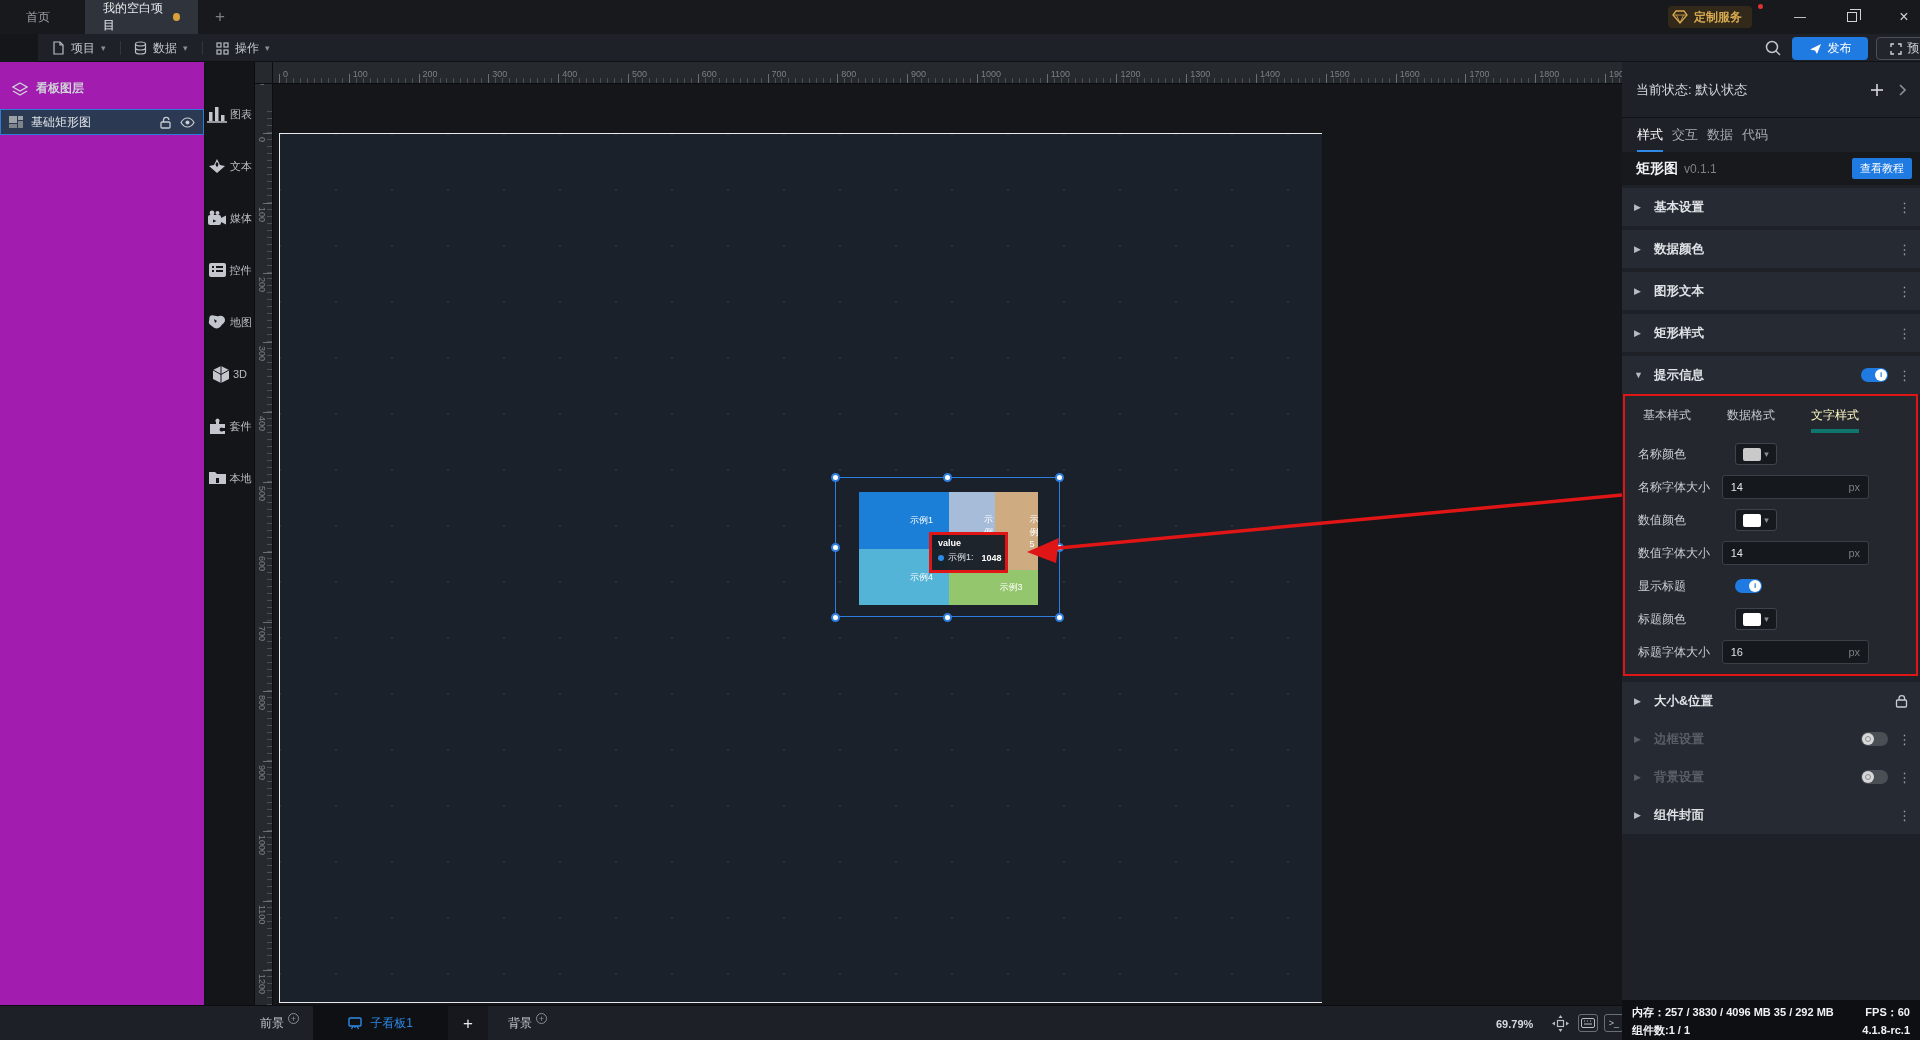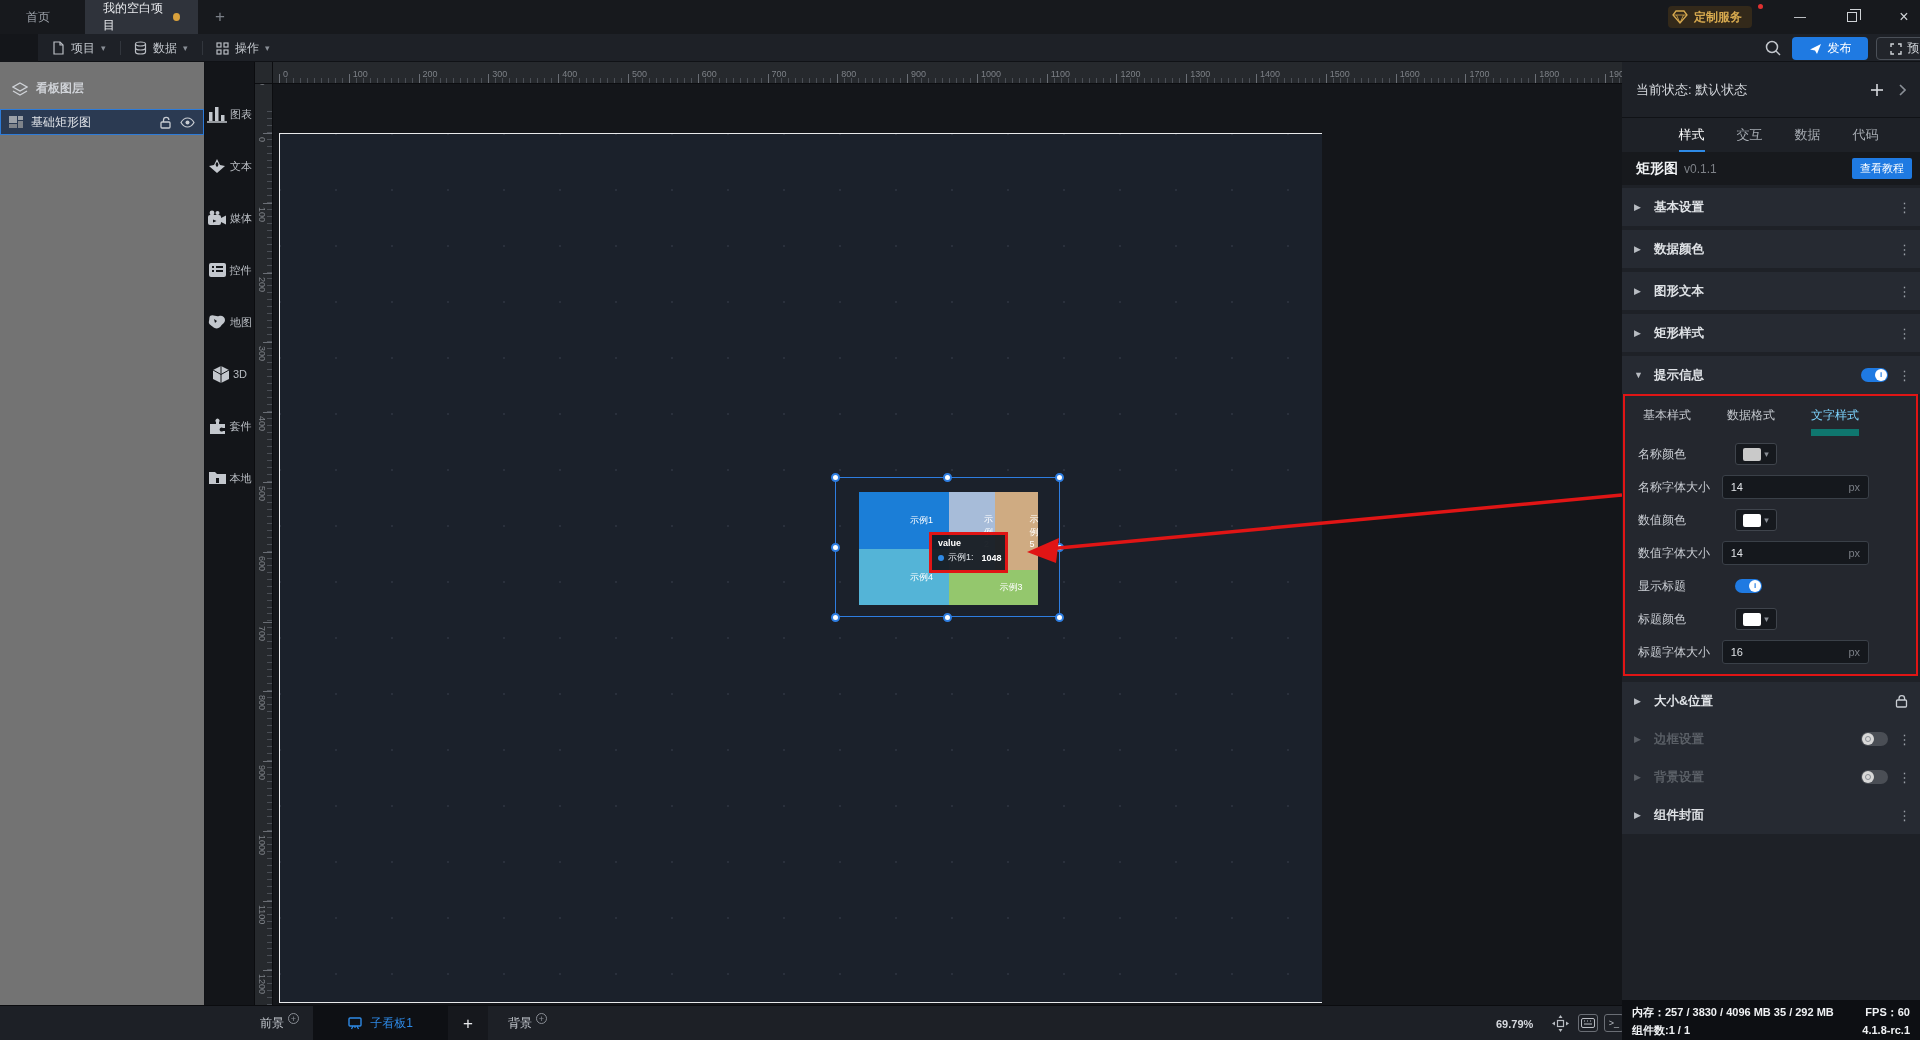--- a/index.html
+++ b/index.html
@@ -23,21 +23,21 @@
 
   
   #menubar { position:absolute; left:0; top:34px; width:1920px; height:28px; background:#1e2127; border-bottom:1px solid #101216;margin-left:38px; }
   .menu-item { position:absolute; top:0; height:28px; display:flex; align-items:center; gap:6px; color:#c3c7cd; }
   .menu-sep { position:absolute; top:7px; width:1px; height:14px; background:#32363d; }
   .chev { font-size:9px; color:#8a8f96; }
   #publish-btn { position:absolute; left:1754px; top:3px; width:76px; height:23px; background:#1f7ae2; border-radius:4px; color:#fff; display:flex; align-items:center; justify-content:center; gap:6px; }
   #preview-btn { position:absolute; left:1838px; top:3px; width:79px; height:23px; background:#22252b; border:1px solid #4b5058; border-radius:4px; color:#cfd3d8; display:flex; align-items:center; justify-content:center; gap:5px; }
 
   
-  #layers { position:absolute; left:0; top:62px; width:205px; height:943px; background:#737373; border-right:1px solid #101216; }
+  #layers { position:absolute; left:0; top:62px; width:205px; height:943px; background:#a21caf; border-right:1px solid #101216; }
   #layers-header { display:flex; align-items:center; gap:8px; padding:18px 0 10px 12px; color:#d0d3d8; font-weight:bold; }
   .layer-row { position:relative; height:26px; margin-top:2px; display:flex; align-items:center; gap:8px; padding:0 8px; }
   .layer-row.selected { background:#2b3a52; border:1px solid #2d7bd8; }
   .layer-label { flex:1; color:#e2e5e9; }
 
   
   #toolbox { position:absolute; left:205px; top:62px; width:50px; height:943px; background:#131519; border-right:1px solid #0b0c0f; display:flex; flex-direction:column; align-items:center; padding-top:26px; }
   .tool-item { height:52px; display:flex; align-items:center; gap:3px; color:#b9bdc3; font-size:11px; }
   .tool-item svg { display:block; }
 
@@ -71,21 +71,21 @@
   .tt-row { display:flex; align-items:center; gap:4px; margin-top:3px; }
   .tt-dot { width:6px; height:6px; border-radius:50%; background:#2e8ae6; }
   .tt-name { color:#dfe3e8; font-size:9px; }
   .tt-val { color:#fff; font-weight:bold; font-size:9px; margin-left:4px; }
   #red-arrow { position:absolute; left:0; top:0; z-index:5; pointer-events:none; }
 
   
   #rpanel { position:absolute; left:1622px; top:62px; width:298px; height:938px; background:#1e2127; }
   #rp-state { position:absolute; left:0; top:0; width:298px; height:56px; border-bottom:1px solid #101216; display:flex; align-items:center; padding:0 14px; color:#d6d9de; font-size:13px; }
   #rp-state .grow { flex:1; }
-  #rp-tabs { position:absolute; left:0; top:57px; width:298px; height:33px; display:flex; gap:32px; padding-left:15px; align-items:center;justify-content:center; }
+  #rp-tabs { position:absolute; left:0; top:57px; width:298px; height:33px; display:flex; gap:9px; padding-left:15px; align-items:center; }
   .rp-tab { color:#a7acb3; font-size:13px; height:33px; display:flex; align-items:center; border-bottom:2px solid transparent; }
   .rp-tab.active { color:#fff; border-bottom:2px solid #2e8ae6; }
   #rp-comp { position:absolute; left:0; top:90px; width:298px; height:33px; background:#17191d; display:flex; align-items:center; padding:0 8px 0 14px; }
   #comp-name { color:#f0f2f4; font-weight:bold; font-size:14px; }
   #comp-ver { color:#7d8187; font-size:12px; margin-left:6px; flex:1; }
   #tutorial-btn { background:#1f7ae2; color:#fff; font-size:11px; padding:3px 8px; border-radius:2px; }
   .sec-row { position:absolute; left:0; width:298px; height:38px; background:#262a32; display:flex; align-items:center; padding:0 12px; gap:10px; }
   .sec-arrow { color:#b8bcc2; font-size:9px; width:10px; }
   .sec-label { color:#dfe2e6; font-weight:bold; font-size:12.5px; flex:1; }
   .sec-row.disabled .sec-arrow, .sec-row.disabled .sec-label { color:#5a5f66; }
@@ -93,21 +93,21 @@
   .toggle { position:relative; width:27px; height:14px; border-radius:7px; }
   .toggle.on { background:#1f7ae2; }
   .toggle.off { background:#4a4e55; }
   .toggle .knob { position:absolute; top:1px; width:12px; height:12px; border-radius:50%; background:#fff; color:#1f7ae2; font-size:8px; font-weight:bold; text-align:center; line-height:12px; }
   .toggle.on .knob { right:1px; }
   .toggle.off .knob { left:1px; background:#d8d8d8; color:transparent; }
   .toggle.off .knob::after { content:""; position:absolute; left:3px; top:3px; width:4px; height:4px; border:1.5px solid #8a8e95; border-radius:50%; }
   #red-box { position:absolute; left:1px; top:332px; width:295px; height:282px; border:2px solid #e01515; background:#24272e; z-index:4; }
   #subtabs { display:flex; gap:36px; padding:11px 0 0 18px; }
   .subtab { color:#c3c7cd; font-size:12px; padding-bottom:5px; border-bottom:2px solid transparent; }
-  .subtab.active { color:#7dd3fc; border-bottom:7px solid #0f766e; }
+  .subtab.active { color:#fef9c3; border-bottom:4px solid #0f766e; }
   #fields { position:absolute; left:0; top:44px; width:244px; display:flex; flex-direction:column; gap:5px; }
   .field-row { height:28px; display:flex; align-items:center; padding-left:13px; }
   .field-label { width:97px; color:#c9cdd3; font-size:12px; }
   .color-btn { width:42px; height:22px; background:#16191e; border:1px solid #3f444c; border-radius:3px; display:flex; align-items:center; justify-content:center; gap:3px; }
   .swatch { width:18px; height:13px; border-radius:2px; }
   .num-input { position:relative; width:168px; height:24px; background:#15181d; border:1px solid #3a4048; border-radius:3px; display:flex; align-items:center; padding:0 8px; }
   .num-val { flex:1; color:#dfe2e6; font-size:11px; }
   .num-suffix { color:#7a7e85; font-size:11px; }
 
   

